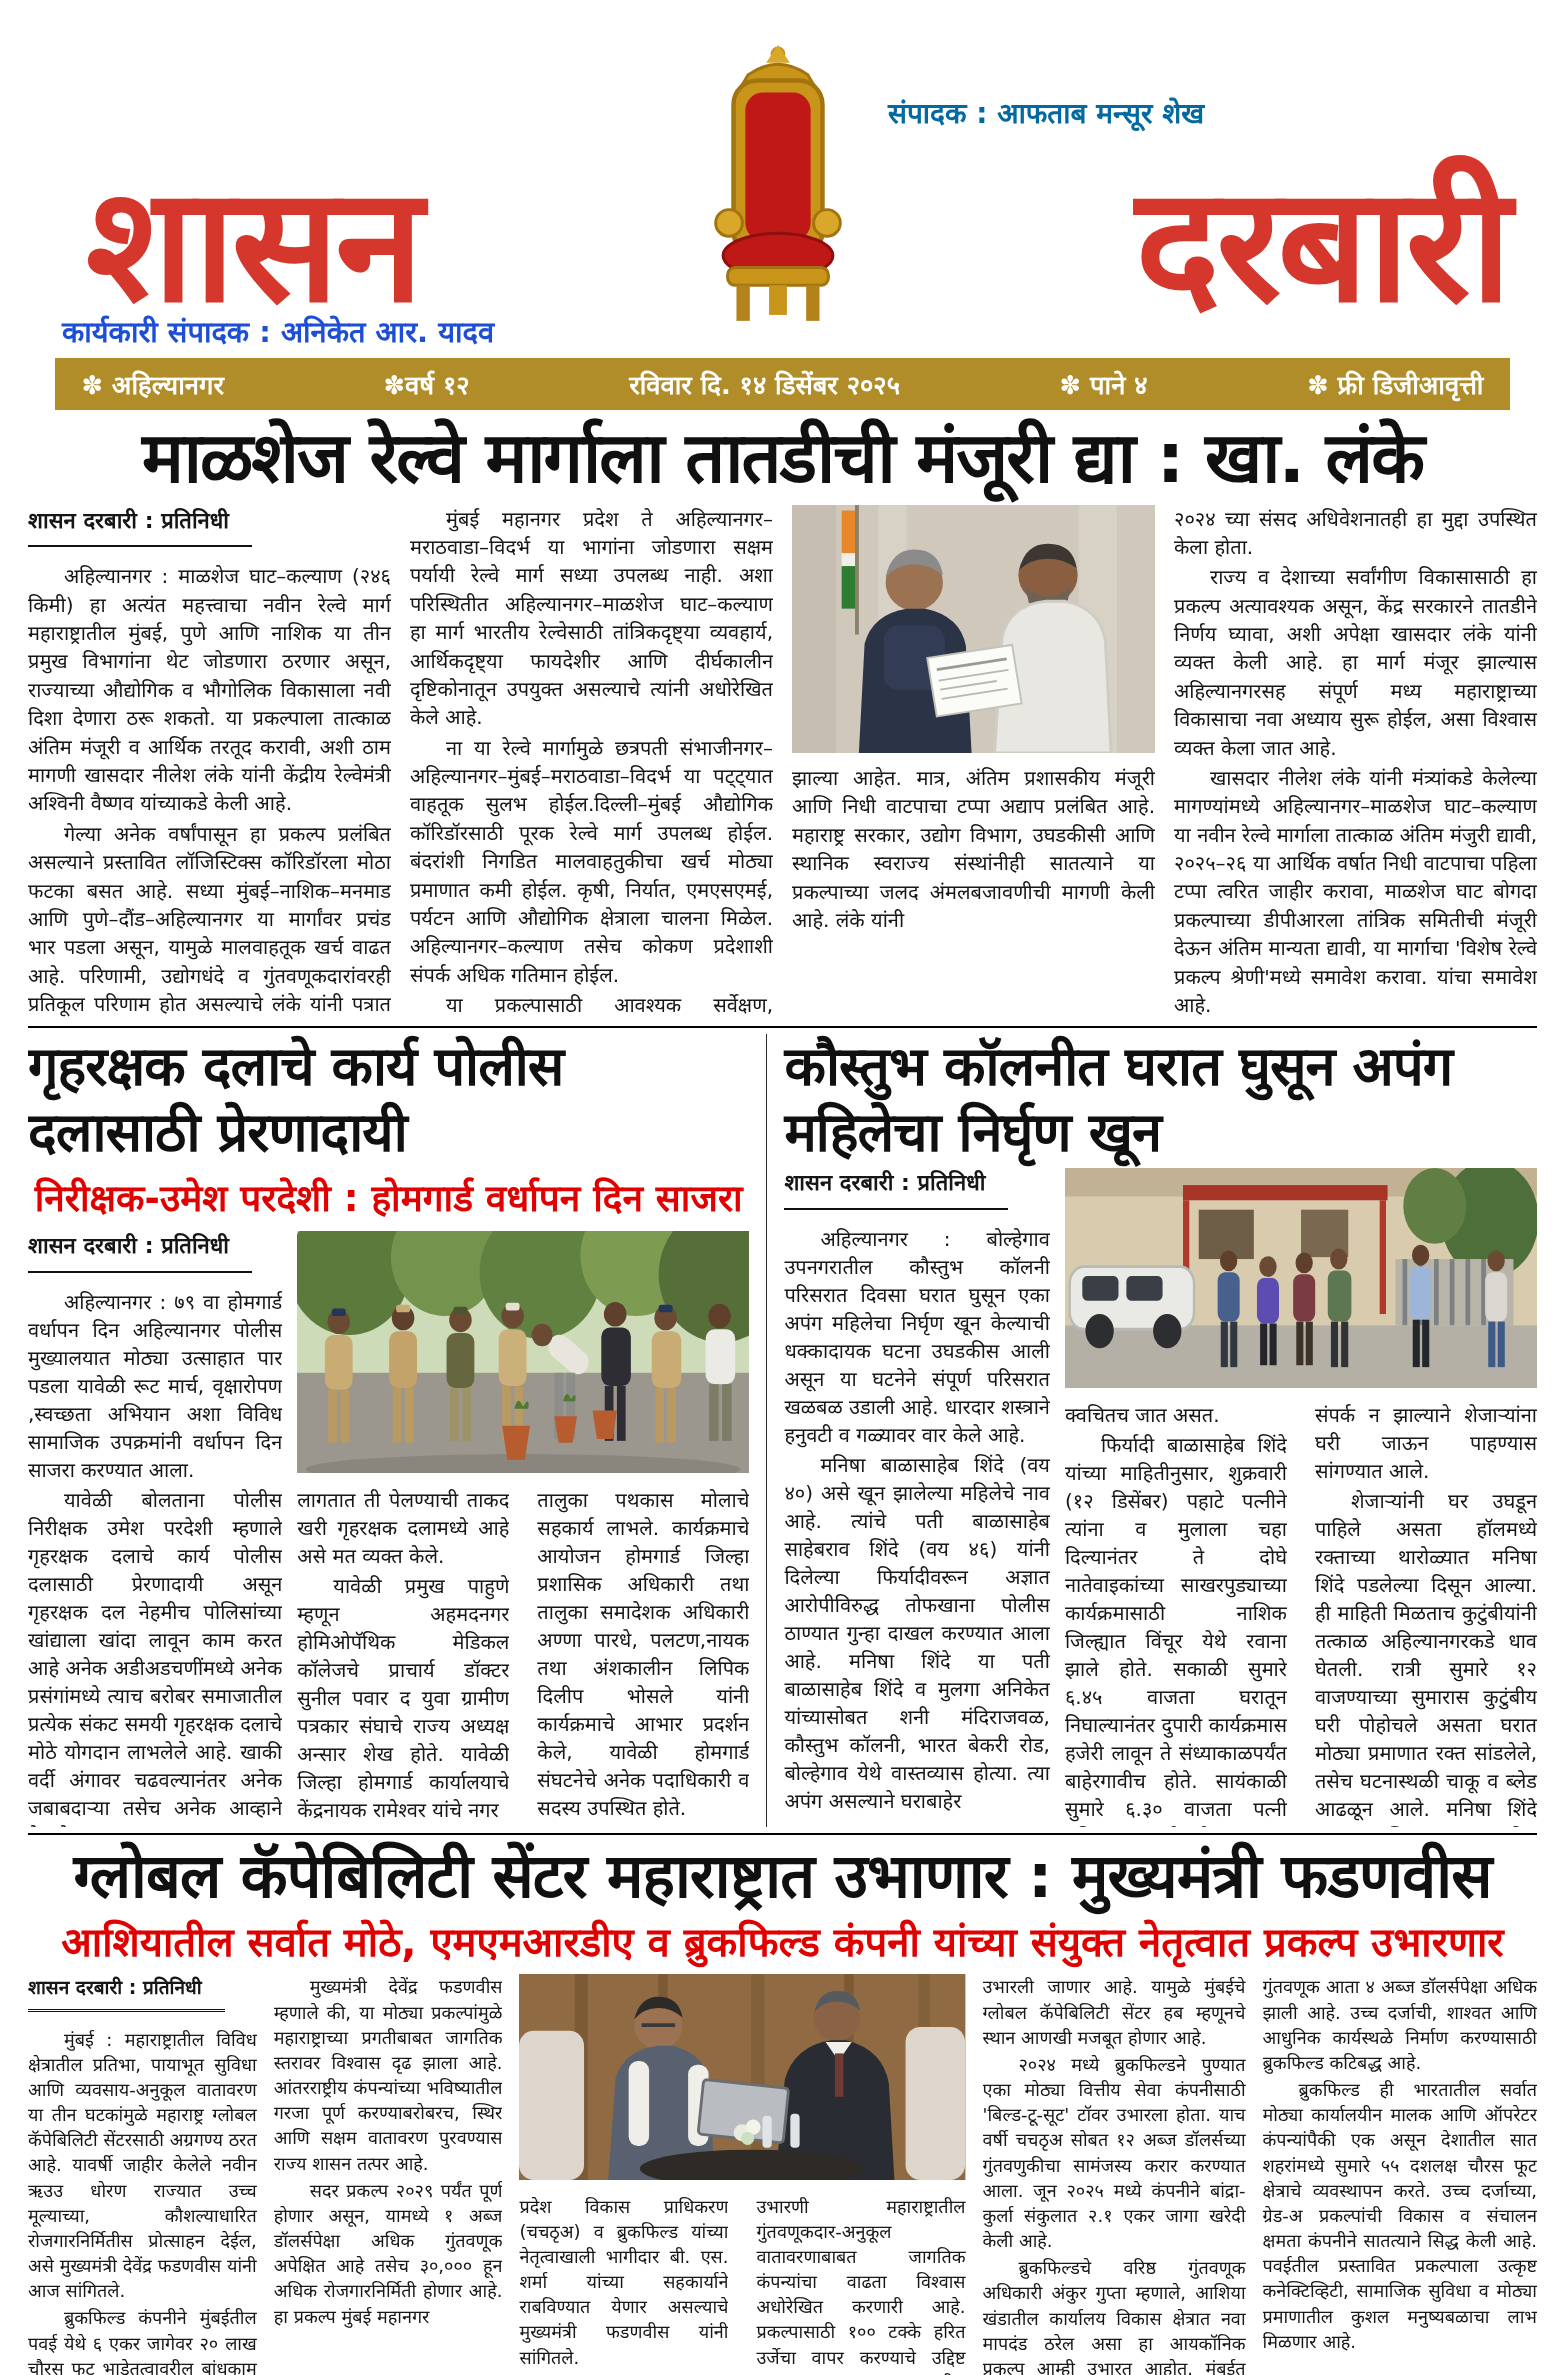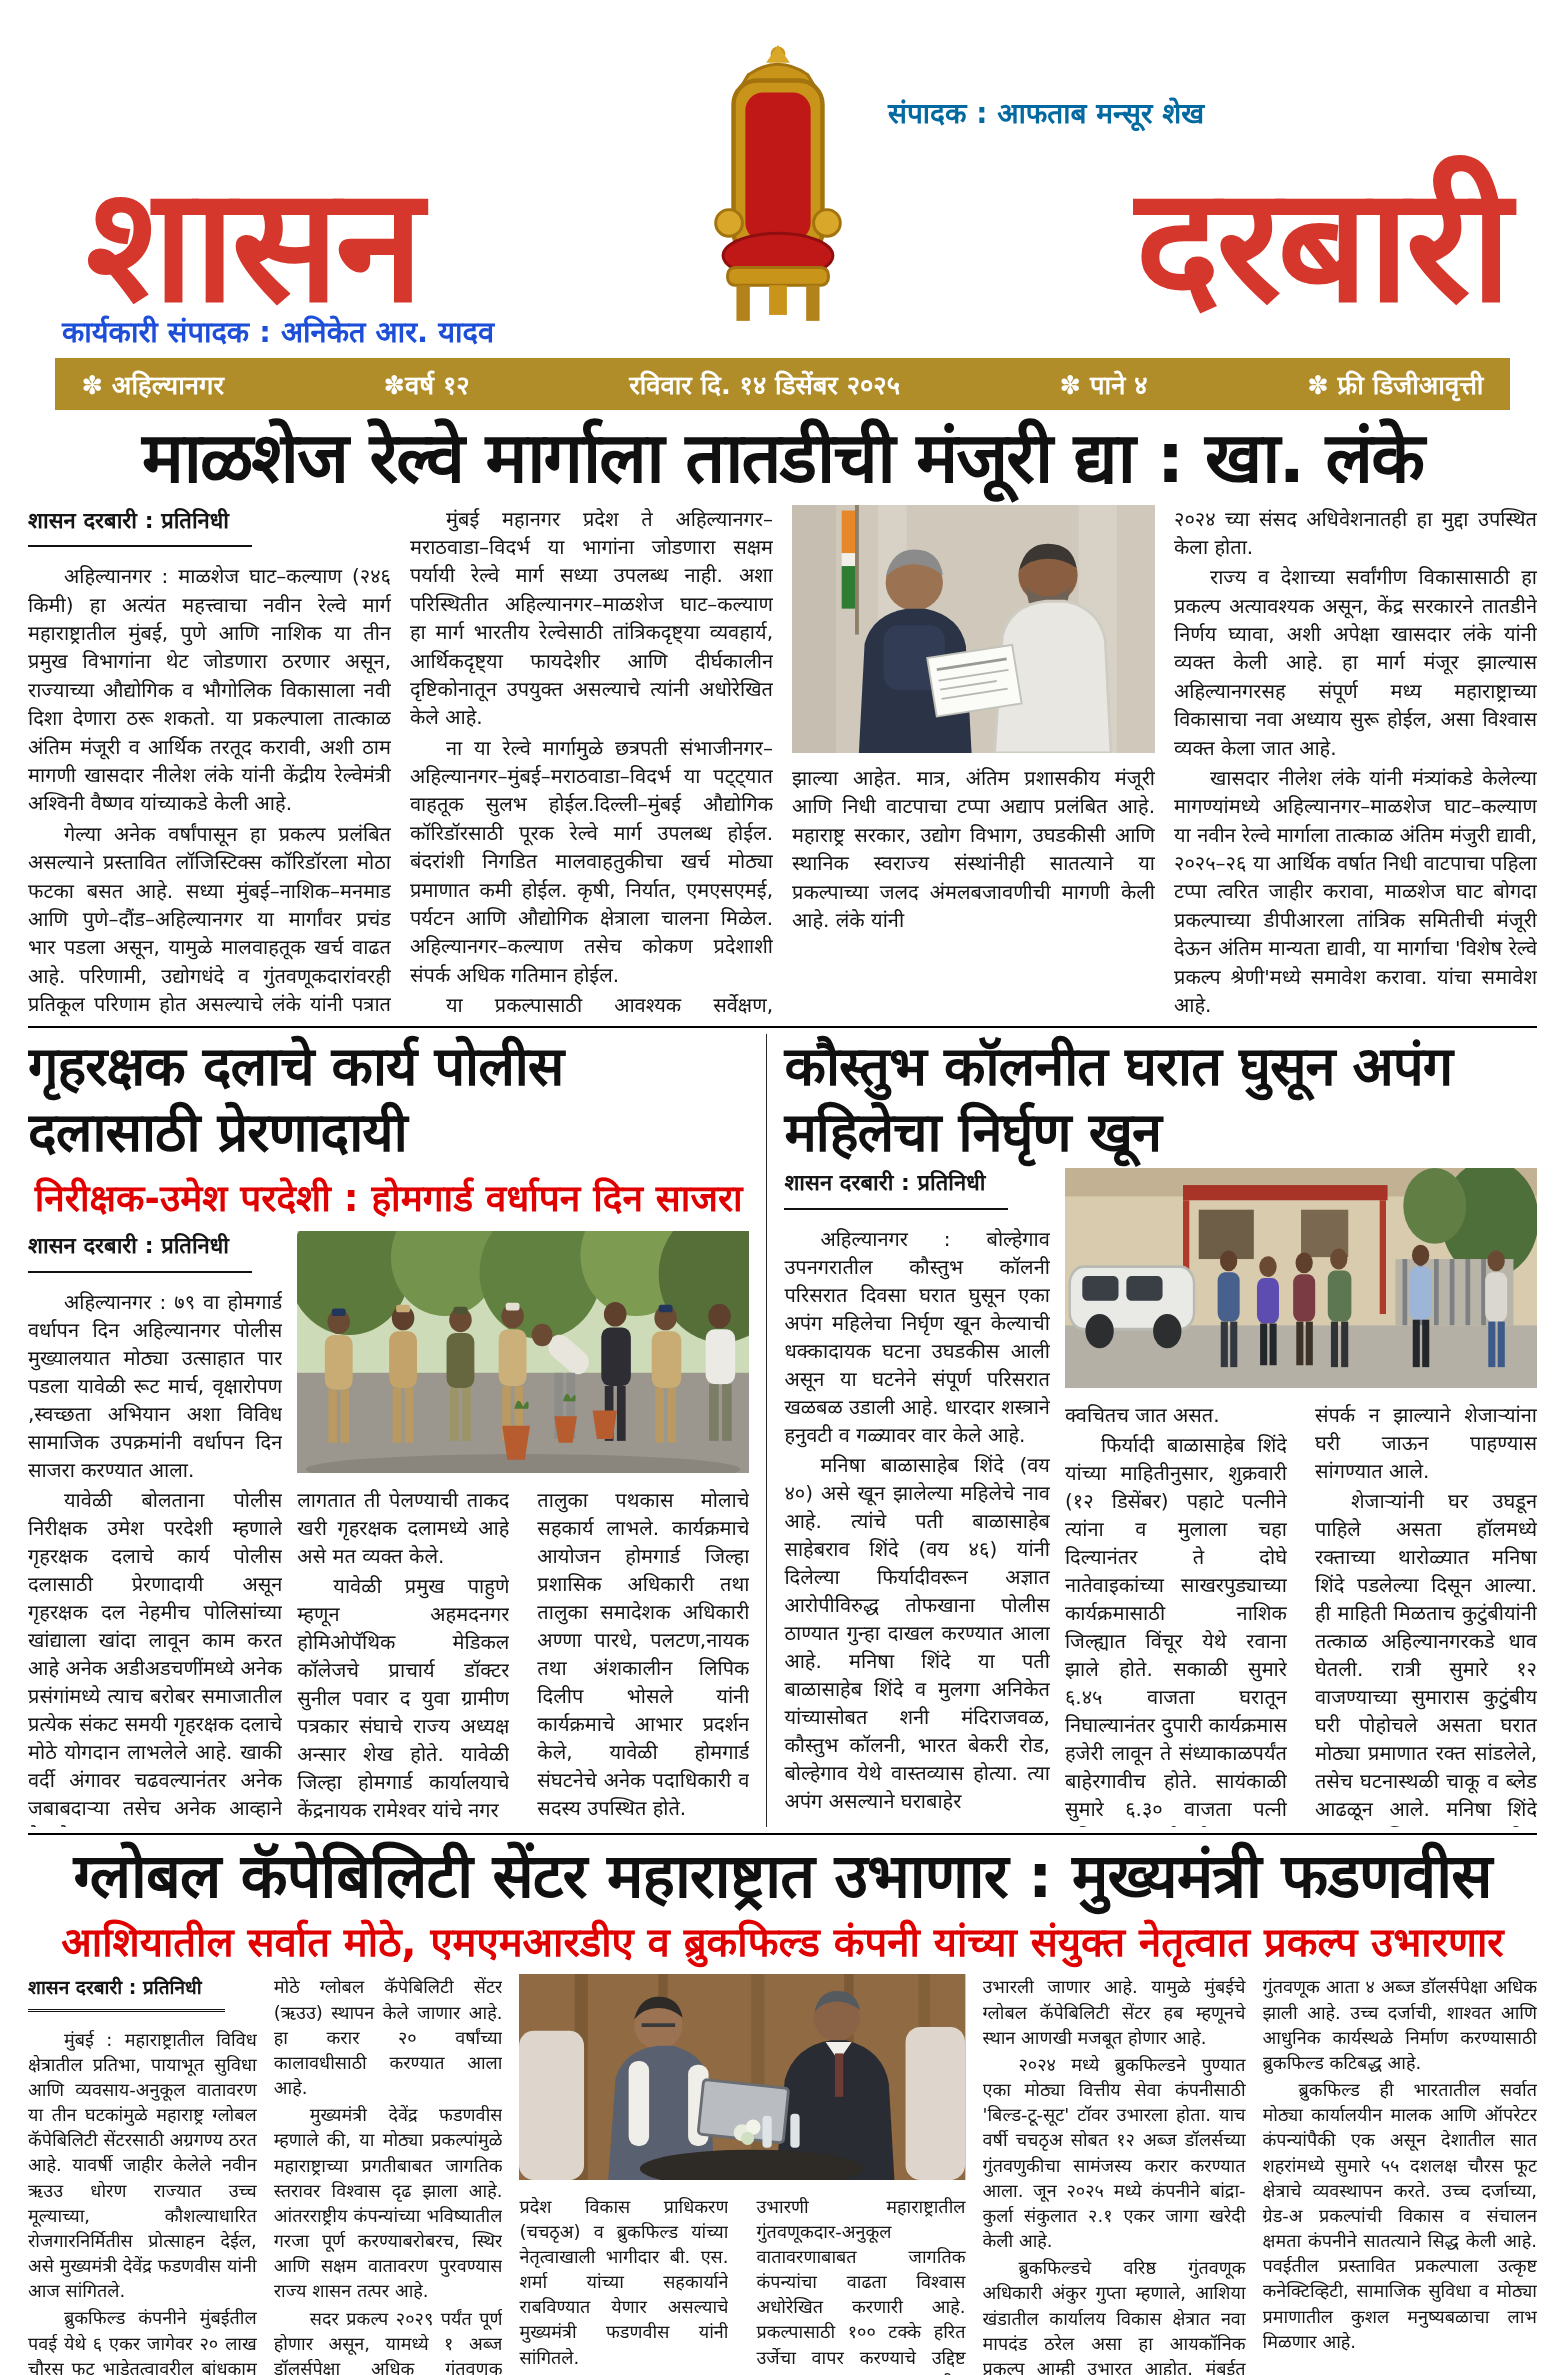--- a/index.html
+++ b/index.html
@@ -394,21 +394,20 @@
   <article class="gcc">
     <h1 class="gcc-headline">ग्लोबल कॅपेबिलिटी सेंटर महाराष्ट्रात उभाणार : मुख्यमंत्री फडणवीस</h1>
     <div class="gcc-subhead">आशियातील सर्वात मोठे, एमएमआरडीए व ब्रुकफिल्ड कंपनी यांच्या संयुक्त नेतृत्वात प्रकल्प उभारणार</div>
     <div class="gcc-body">
       <div class="gcc-col gcc-c1">
         <span class="byline gcc-byline">शासन दरबारी : प्रतिनिधी</span>
         <p class="para">मुंबई : महाराष्ट्रातील विविध क्षेत्रातील प्रतिभा, पायाभूत सुविधा आणि व्यवसाय-अनुकूल वातावरण या तीन घटकांमुळे महाराष्ट्र ग्लोबल कॅपेबिलिटी सेंटरसाठी अग्रगण्य ठरत आहे. यावर्षी जाहीर केलेले नवीन ऋउउ धोरण राज्यात उच्च मूल्याच्या, कौशल्याधारित रोजगारनिर्मितीस प्रोत्साहन देईल, असे मुख्यमंत्री देवेंद्र फडणवीस यांनी आज सांगितले.</p>
         <p class="para">ब्रुकफिल्ड कंपनीने मुंबईतील पवई येथे ६ एकर जागेवर २० लाख चौरस फूट भाडेतत्वावरील बांधकाम असलेला भव्य प्रकल्प उभारण्याची घोषणा केली आहे. या अंतर्गत बहुराष्ट्रीय बँकेचे आशियातील सर्वात</p>
       </div>
       <div class="gcc-col gcc-c2">
-        <p class="para" style="text-indent:0">मोठे ग्लोबल कॅपेबिलिटी सेंटर (ऋउउ) स्थापन केले जाणार आहे. हा करार २० वर्षांच्या कालावधीसाठी करण्यात आला आहे.</p>
         <p class="para">मुख्यमंत्री देवेंद्र फडणवीस म्हणाले की, या मोठ्या प्रकल्पांमुळे महाराष्ट्राच्या प्रगतीबाबत जागतिक स्तरावर विश्वास दृढ झाला आहे. आंतरराष्ट्रीय कंपन्यांच्या भविष्यातील गरजा पूर्ण करण्याबरोबरच, स्थिर आणि सक्षम वातावरण पुरवण्यास राज्य शासन तत्पर आहे.</p>
         <p class="para">सदर प्रकल्प २०२९ पर्यंत पूर्ण होणार असून, यामध्ये १ अब्ज डॉलर्सपेक्षा अधिक गुंतवणूक अपेक्षित आहे तसेच ३०,००० हून अधिक रोजगारनिर्मिती होणार आहे. हा प्रकल्प मुंबई महानगर</p>
       </div>
       <div class="gcc-col gcc-mid">
         <div class="photo gcc-photo">
           <svg viewBox="0 0 480 218" preserveAspectRatio="none">
             <rect width="480" height="218" fill="#8f6a42"></rect>
             <rect x="60" width="14" height="218" fill="#7d5a36"></rect>
             <rect x="150" width="10" height="218" fill="#7d5a36"></rect>
             <rect x="250" width="14" height="218" fill="#82603a"></rect>

